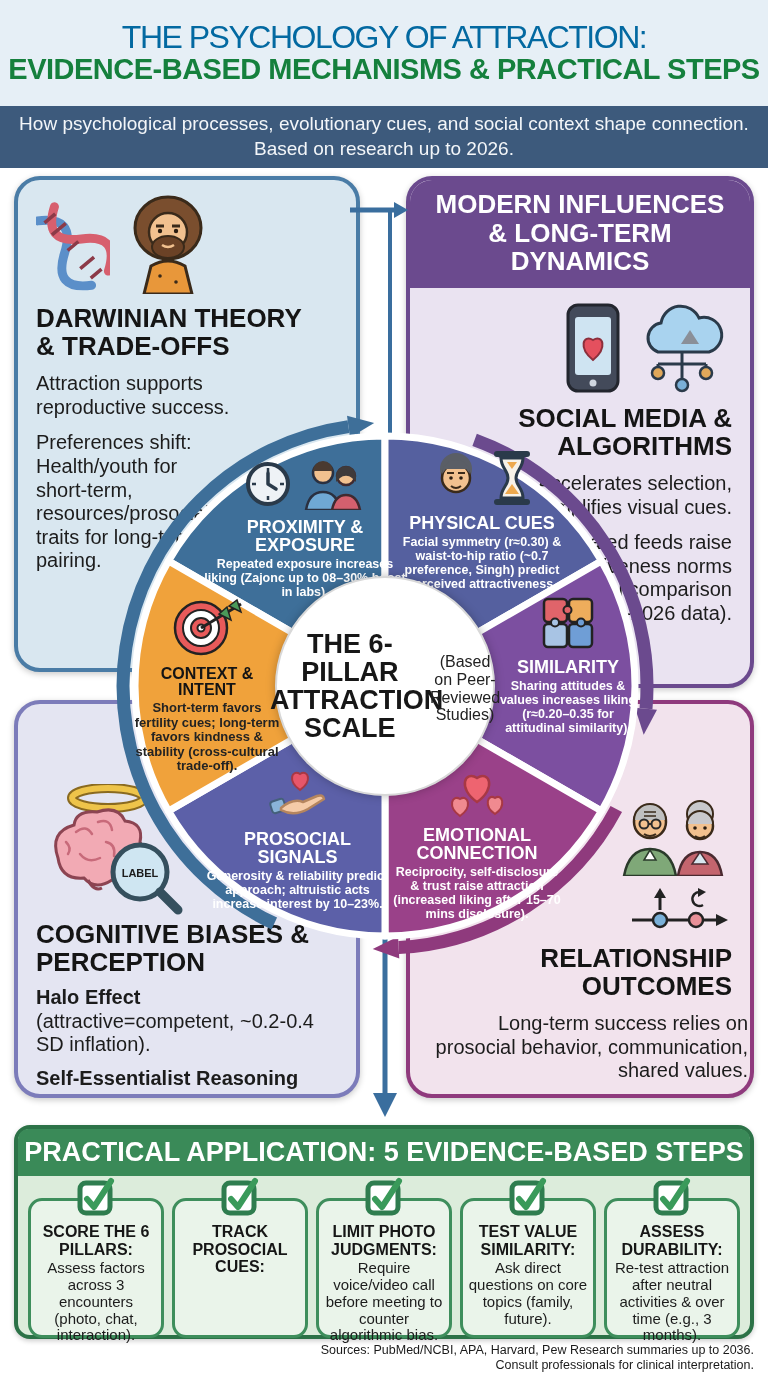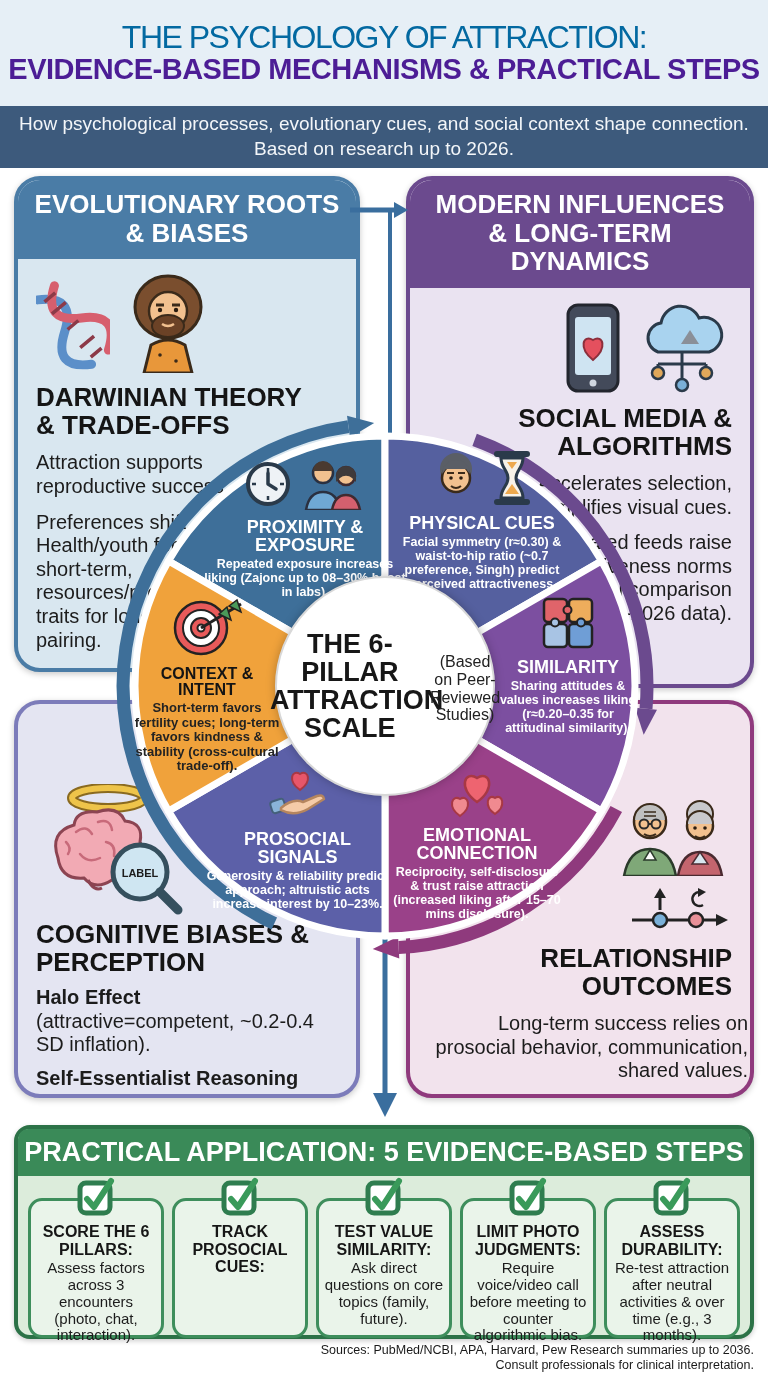--- a/index.html
+++ b/index.html
@@ -3,21 +3,21 @@
 <meta charset="utf-8">
 <style>
   * { margin:0; padding:0; box-sizing:border-box; }
   body { background:#fff; font-family:"Liberation Sans","DejaVu Sans",sans-serif; }
   .page { position:relative; width:768px; height:1376px; background:#fff; overflow:hidden; }
 
   
   .header { position:absolute; left:0; top:0; width:768px; height:106px; background:#e6eff6;
             display:flex; flex-direction:column; justify-content:center; align-items:center; }
   .title1 { font-size:32px; font-weight:400; letter-spacing:-1.5px; color:#0369a1; line-height:1.04; }
-  .title2 { font-size:29px; font-weight:900; letter-spacing:-0.5px; color:#4c1d95; line-height:1.05; }
+  .title2 { font-size:29px; font-weight:900; letter-spacing:-0.5px; color:#15803d; line-height:1.05; }
   .subbar { position:absolute; left:0; top:106px; width:768px; height:62px; background:#3d5a7c;
             display:flex; flex-direction:column; justify-content:center; align-items:center; }
   .subbar div { color:#f3f6f9; font-size:19px; line-height:1.3; }
 
   
   .q-panel { position:absolute; border-radius:26px; overflow:hidden; z-index:2;
              box-shadow:0 2px 6px rgba(0,0,0,0.22); }
   .q-head { color:#fff; font-weight:800; font-size:26px; text-align:center; line-height:1.1;
             padding:10px 14px 12px; }
   .q-body { padding:14px 18px; }
@@ -93,21 +93,20 @@
     <path d="M0 16 H44" stroke="#3a6e9e" stroke-width="5" fill="none"></path>
     <polygon points="44,8 58,16 44,24" fill="#3a6e9e"></polygon>
     <path d="M40 16 V250" stroke="#3a6e9e" stroke-width="4" fill="none"></path>
   </svg>
   <svg class="connector" style="left:368px; top:935px;" width="36" height="185" viewBox="0 0 36 185">
     <path d="M17 0 V160" stroke="#3a6e9e" stroke-width="5" fill="none"></path>
     <polygon points="5,158 29,158 17,182" fill="#3a6e9e"></polygon>
   </svg>
 
   <div class="q-panel q-tl">
-    <div class="q-head">EVOLUTIONARY ROOTS &amp; BIASES</div>
     <div class="q-body">
       <div class="icon-row">
         <span>
           <svg width="74" height="96" viewBox="0 0 74 96">
             <g transform="rotate(-40 37 48)">
               <path d="M26 6 C48 20 48 34 26 48 C4 62 4 76 26 90" stroke="#5b8fc9" stroke-width="9" fill="none" stroke-linecap="round"></path>
               <path d="M48 6 C26 20 26 34 48 48 C70 62 70 76 48 90" stroke="#d75f6e" stroke-width="9" fill="none" stroke-linecap="round"></path>
               <path d="M30 12 H44 M28 26 H46 M30 48 H44 M28 70 H46 M30 84 H44" stroke="#8c3a48" stroke-width="3.5"></path>
             </g>
           </svg>
@@ -399,34 +398,34 @@
         </div>
       </div>
       <div class="step">
         <span class="step-check">
           <svg width="38" height="38" viewBox="0 0 38 38" style="overflow:visible;">
             <rect x="3" y="5" width="30" height="30" rx="6" fill="#fff" stroke="#2f7d4f" stroke-width="5"></rect>
             <path d="M10 21 L17 29 L34 3" stroke="#3a9a5a" stroke-width="6" fill="none" stroke-linecap="round" stroke-linejoin="round"></path>
           </svg>
         </span>
         <div class="step-card">
-          <div class="step-title">TEST VALUE SIMILARITY:</div>
-          <div class="step-body">Ask direct questions on core topics (family, future).</div>
+          <div class="step-title">LIMIT PHOTO JUDGMENTS:</div>
+          <div class="step-body">Require voice/video call before meeting to counter algorithmic bias.</div>
         </div>
       </div>
       <div class="step">
         <span class="step-check">
           <svg width="38" height="38" viewBox="0 0 38 38" style="overflow:visible;">
             <rect x="3" y="5" width="30" height="30" rx="6" fill="#fff" stroke="#2f7d4f" stroke-width="5"></rect>
             <path d="M10 21 L17 29 L34 3" stroke="#3a9a5a" stroke-width="6" fill="none" stroke-linecap="round" stroke-linejoin="round"></path>
           </svg>
         </span>
         <div class="step-card">
-          <div class="step-title">LIMIT PHOTO JUDGMENTS:</div>
-          <div class="step-body">Require voice/video call before meeting to counter algorithmic bias.</div>
+          <div class="step-title">TEST VALUE SIMILARITY:</div>
+          <div class="step-body">Ask direct questions on core topics (family, future).</div>
         </div>
       </div>
       <div class="step">
         <span class="step-check">
           <svg width="38" height="38" viewBox="0 0 38 38" style="overflow:visible;">
             <rect x="3" y="5" width="30" height="30" rx="6" fill="#fff" stroke="#2f7d4f" stroke-width="5"></rect>
             <path d="M10 21 L17 29 L34 3" stroke="#3a9a5a" stroke-width="6" fill="none" stroke-linecap="round" stroke-linejoin="round"></path>
           </svg>
         </span>
         <div class="step-card">

